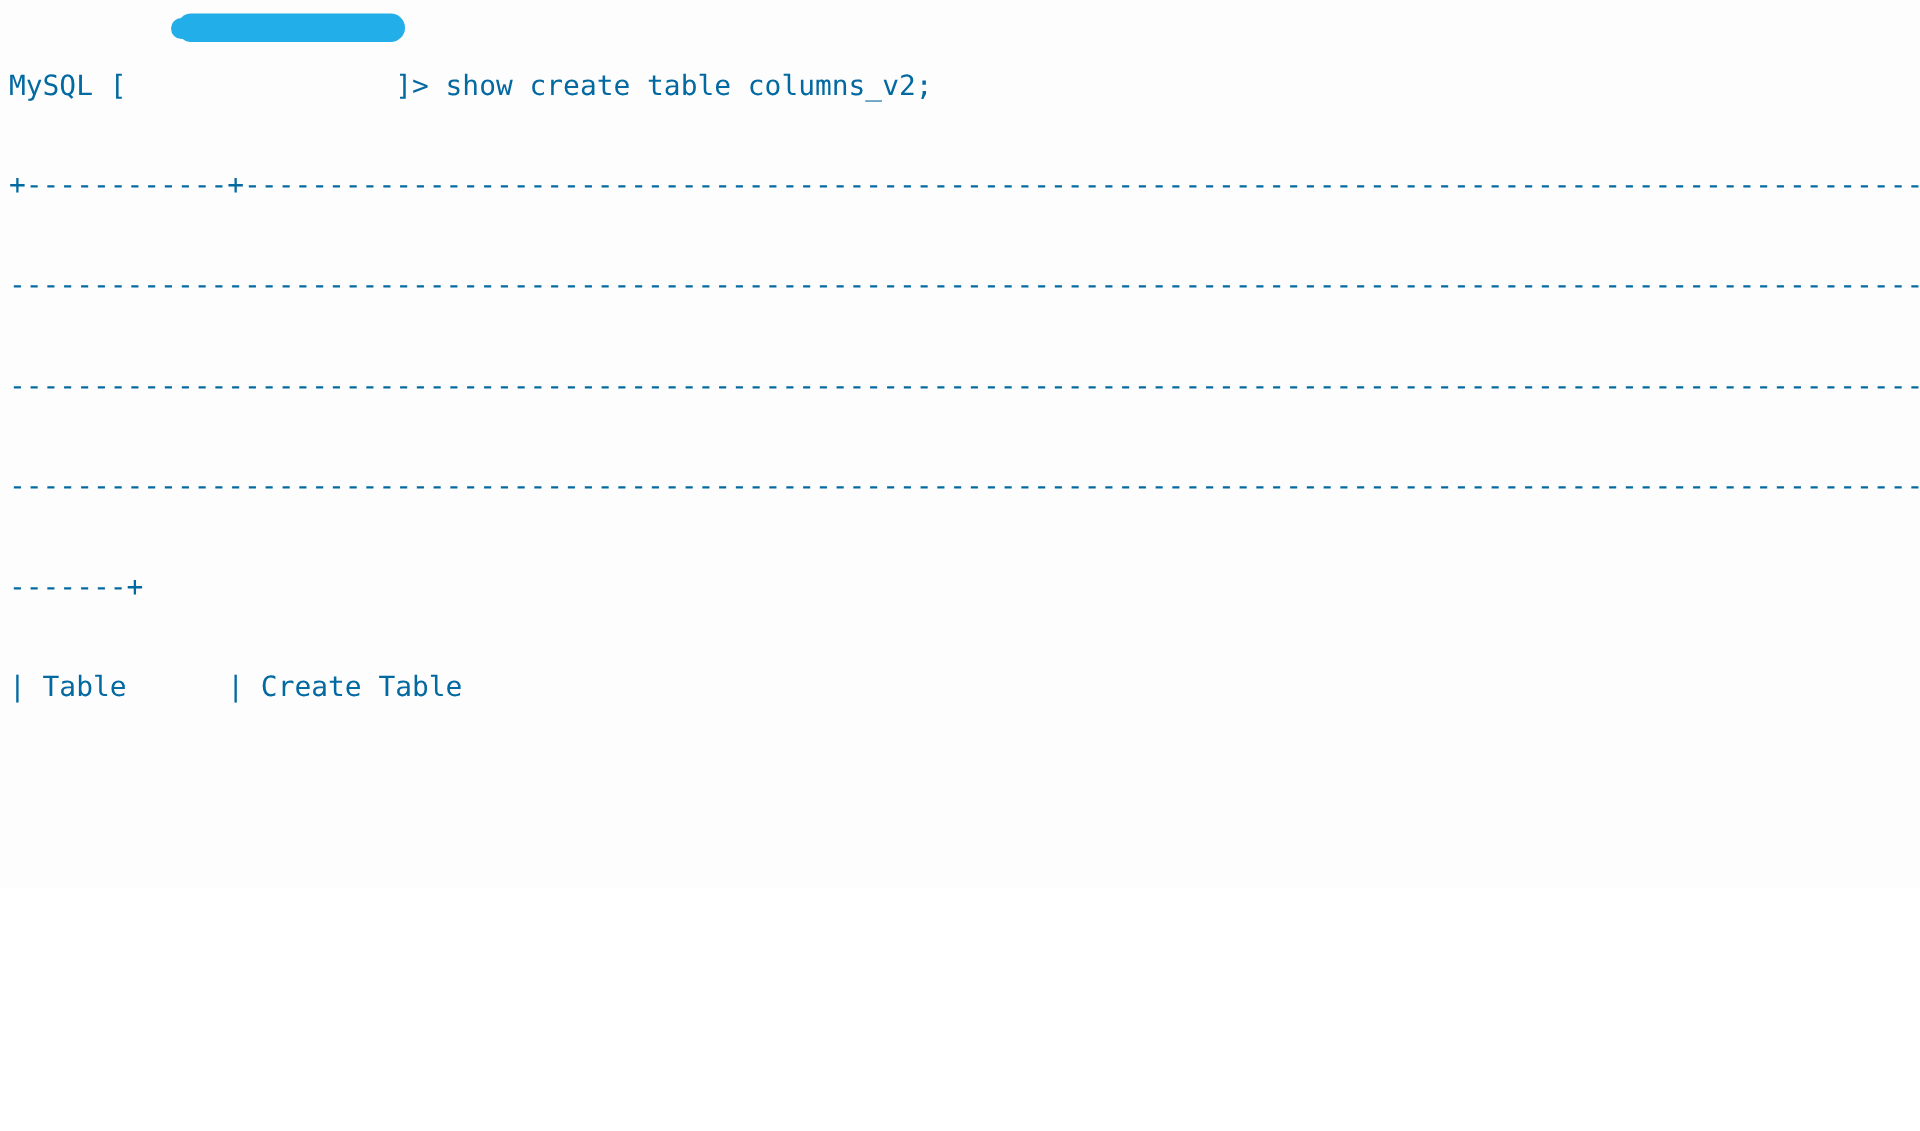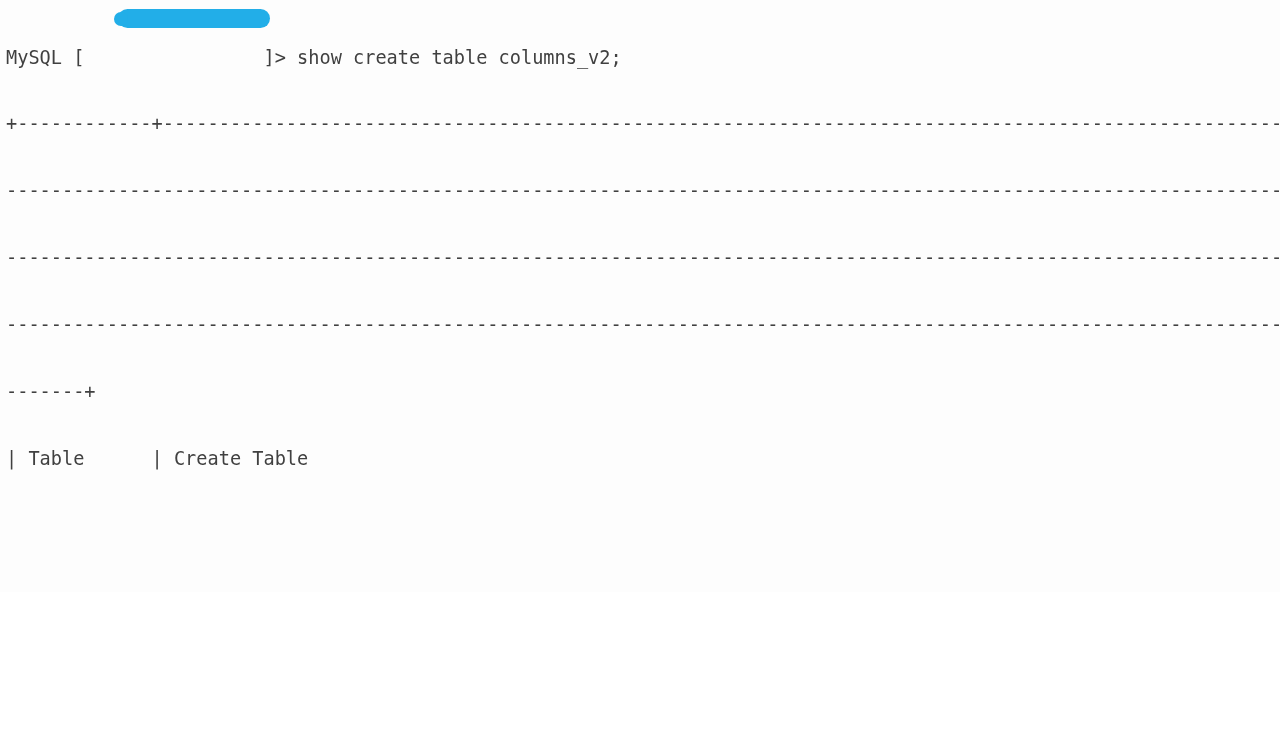--- a/index.html
+++ b/index.html
@@ -12,21 +12,21 @@
     width: 1280px;
     height: 754px;
     overflow: hidden;
     font-family: "DejaVu Sans Mono", "Liberation Mono", monospace;
   }
   #terminal {
     position: relative;
     width: 1280px;
     height: 592px;
     background: #fdfdfd;
-    color: #404040;
+    color: #0369a1;
     font-family: "DejaVu Sans Mono", "Liberation Mono", monospace;
     font-size: 18.6px;
     line-height: 22.3px;
     letter-spacing: 0px;
     padding: 0;
     box-sizing: border-box;
     overflow: hidden;
   }
   .screen {
     position: absolute;

